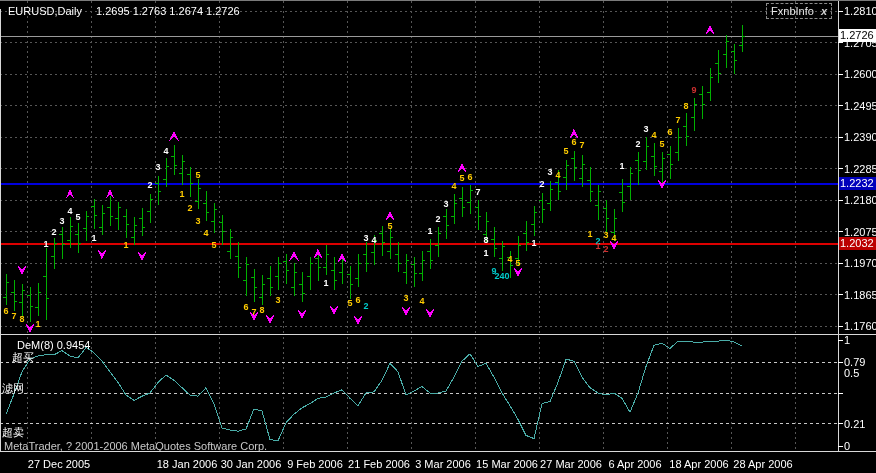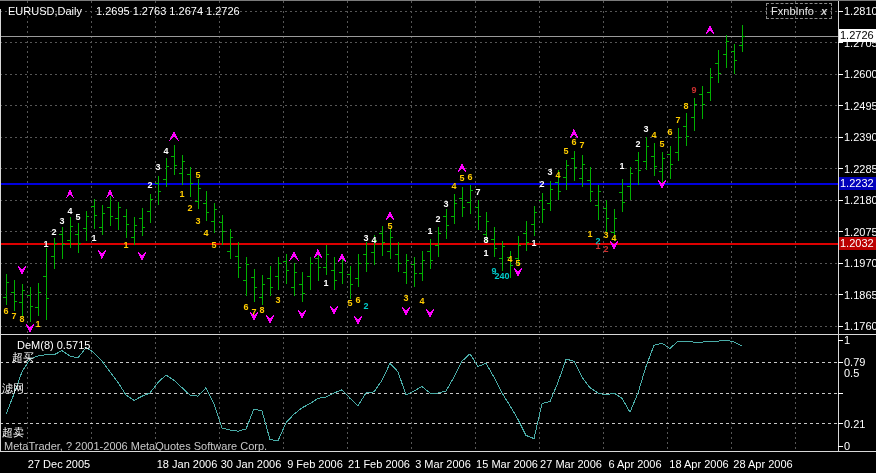--- a/index.html
+++ b/index.html
@@ -261,21 +261,21 @@
     </svg>
 
   <div class="ovl" id="title">
     <span>EURUSD,Daily</span><span class="quotes">1.2695 1.2763 1.2674 1.2726</span>
   </div>
 
   <div class="ovl" id="objLabel">
     <span>FxnbInfo</span><span class="x">x</span>
   </div>
 
-  <div class="ovl" id="indTitle">DeM(8) 0.5715</div>
+  <div class="ovl" id="indTitle">DeM(8) 0.9454</div>
   <div class="ovl" id="copyright">MetaTrader, ? 2001-2006 MetaQuotes Software Corp.</div>
 
   <div class="sep" style="left:0;top:333px;width:876px;height:1px;"></div>
   <div class="sep" style="left:0;top:450px;width:876px;height:1px;"></div>
   <div class="sep" style="left:838px;top:0;width:1px;height:451px;"></div>
   <div class="sep" style="left:0;top:8px;width:1px;height:443px;"></div>
 
   <div id="priceAxisStrip"></div>
   <div id="dateAxis">
       <div class="dlabel" style="left: 21px;">27 Dec 2005</div>

